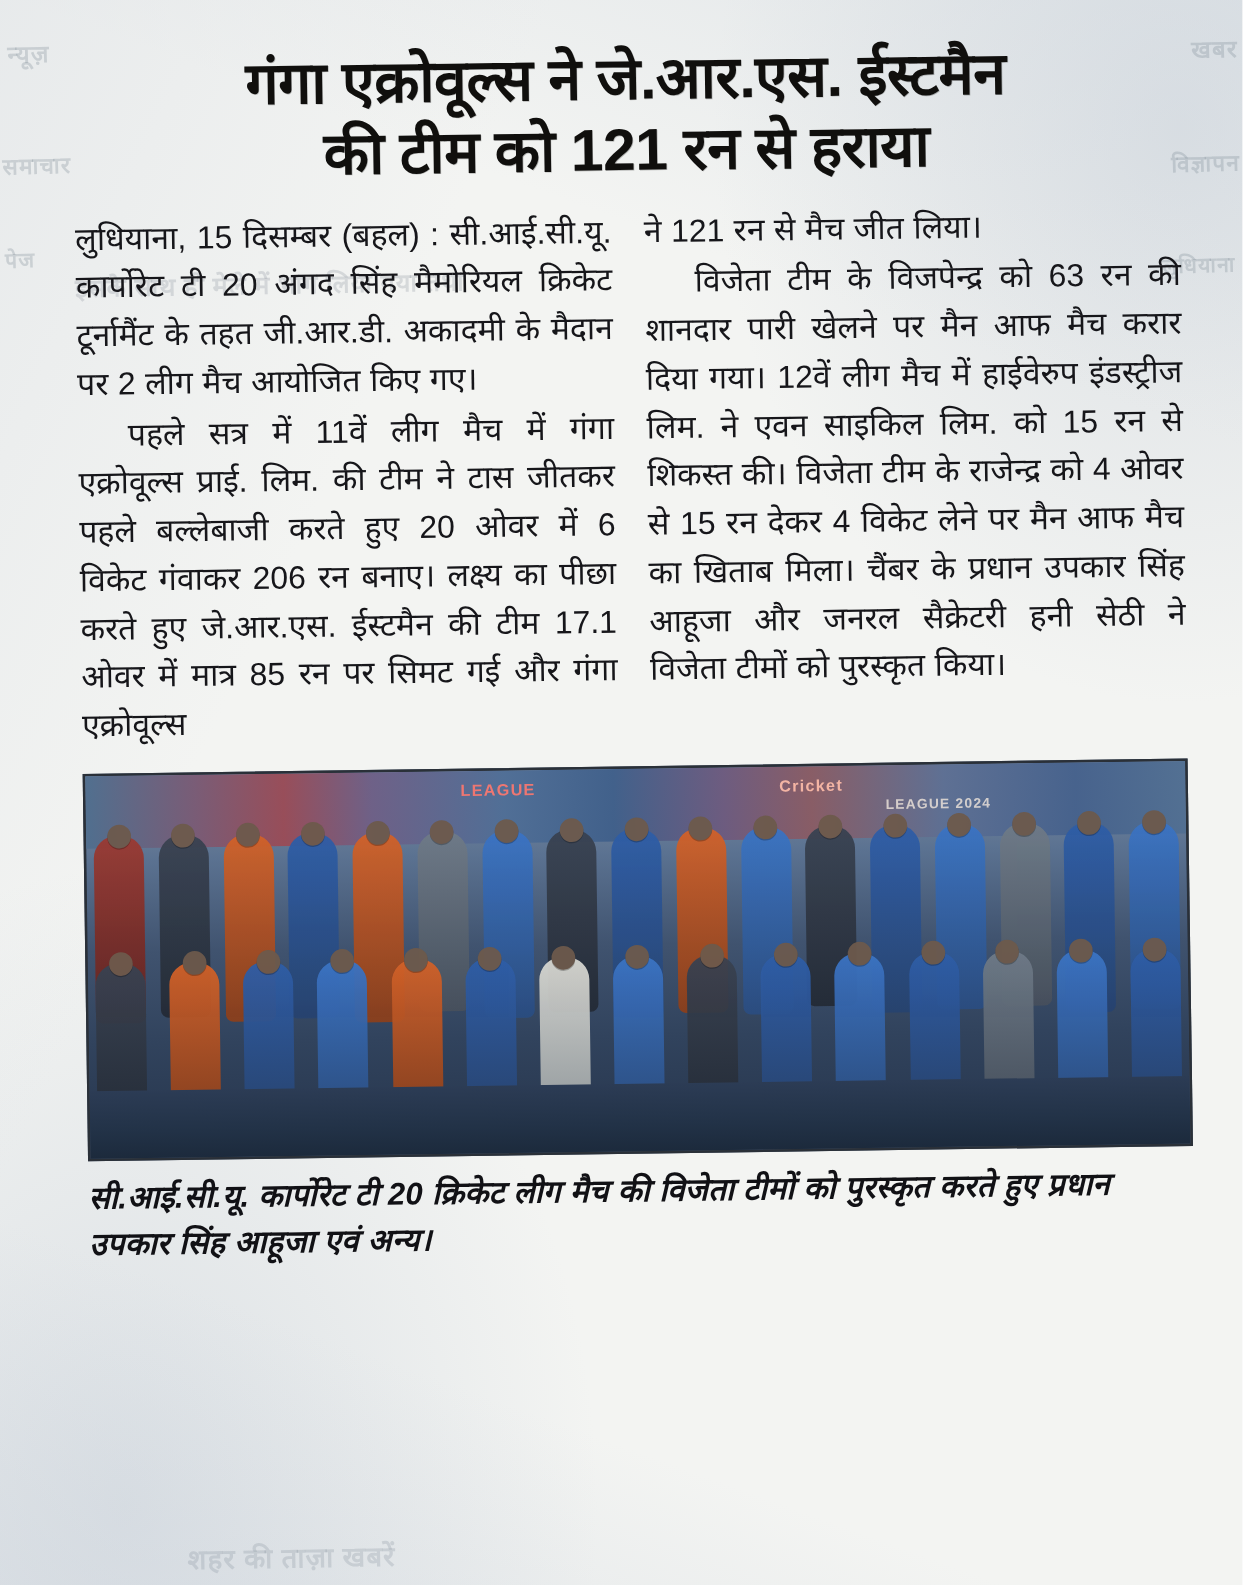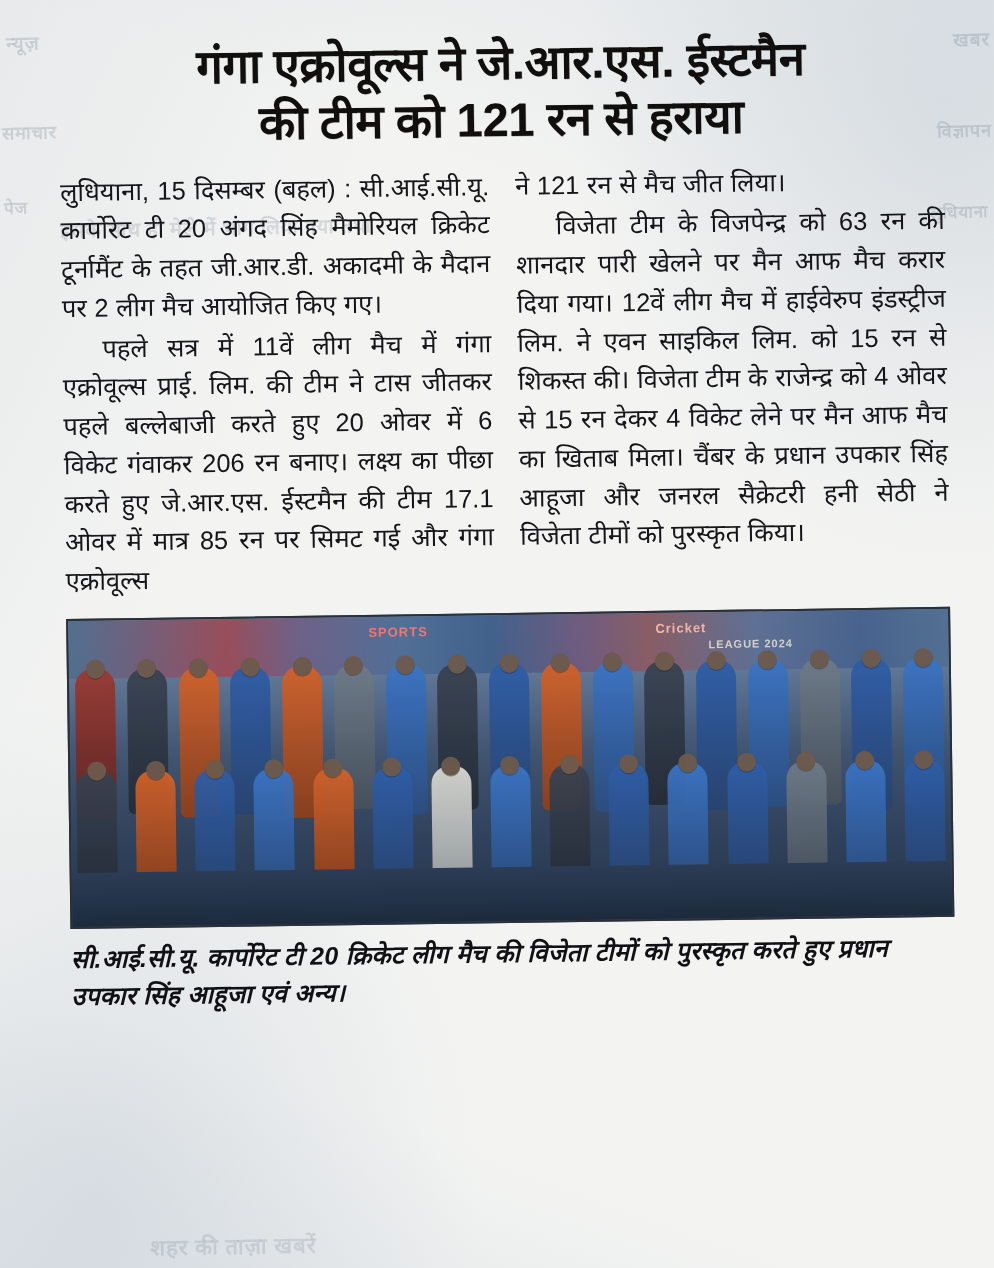--- a/index.html
+++ b/index.html
@@ -134,21 +134,21 @@
   #photo .banner-text {
     position: absolute;
     top: 8px;
     color: rgba(255,235,230,0.85);
     font-family: "Liberation Sans", sans-serif;
     font-weight: 700;
     font-size: 13px;
     letter-spacing: 1px;
   }
   #photo .bt1 { left: 300px; color: rgba(255,120,110,0.9); }
-  #photo .bt2 { left: 587px; color: rgba(255,190,170,0.9); text-align: center; }
+  #photo .bt2 { left: 555px; color: rgba(255,190,170,0.9); text-align: center; }
   #photo .bt3 { left: 640px; color: rgba(240,230,220,0.8); font-size: 11px; top: 26px; }
   #photo .ground {
     position: absolute;
     left: 0; right: 0; bottom: 0;
     height: 54px;
     background: linear-gradient(to bottom, #2c3c55 0%, #223247 60%, #1c2a3c 100%);
   }
   
   #photo .row {
     position: absolute;
@@ -225,21 +225,21 @@
       <div class="col">
         <p>ने 121 रन से मैच जीत लिया।</p>
         <p class="indent">विजेता टीम के विजपेन्द्र को 63 रन की शानदार पारी खेलने पर मैन आफ मैच करार दिया गया। 12वें लीग मैच में हाईवेरुप इंडस्ट्रीज लिम. ने एवन साइकिल लिम. को 15 रन से शिकस्त की। विजेता टीम के राजेन्द्र को 4 ओवर से 15 रन देकर 4 विकेट लेने पर मैन आफ मैच का खिताब मिला। चैंबर के प्रधान उपकार सिंह आहूजा और जनरल सैक्रेटरी हनी सेठी ने विजेता टीमों को पुरस्कृत किया।</p>
       </div>
 
     </div>
 
     <div id="photo-wrap">
       <div id="photo">
         <div class="banner"></div>
-        <span class="banner-text bt1">SPORTS</span>
+        <span class="banner-text bt1">LEAGUE</span>
         <span class="banner-text bt2">Cricket</span>
         <span class="banner-text bt3">LEAGUE 2024</span>
 
         <div class="row back">
           <div class="person p-red" style="height:150px"></div>
           <div class="person p-dark" style="height:146px"></div>
           <div class="person p-orange" style="height:150px"></div>
           <div class="person p-blue" style="height:148px"></div>
           <div class="person p-orange" style="height:152px"></div>
           <div class="person p-grey" style="height:144px"></div>

